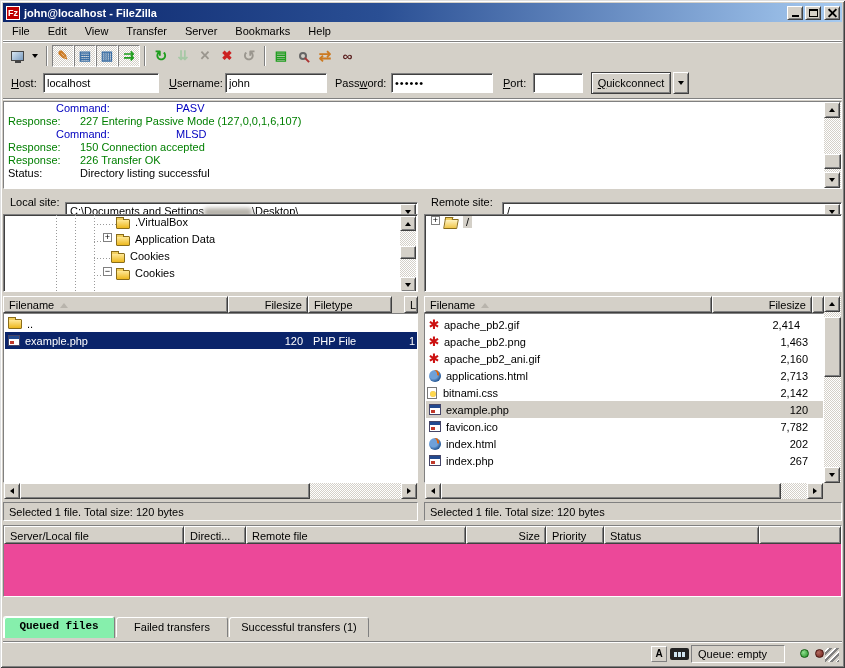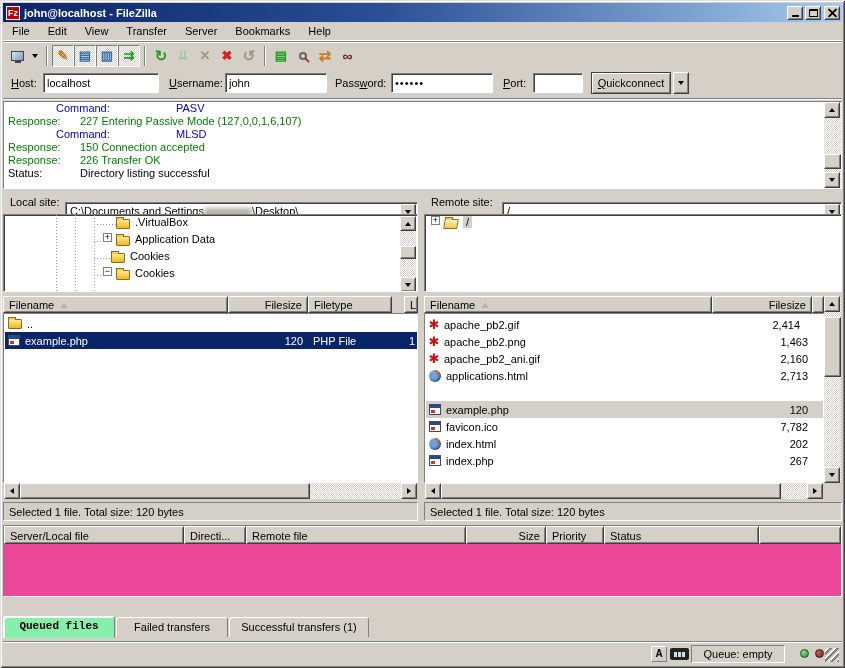--- a/index.html
+++ b/index.html
@@ -105,21 +105,21 @@
   
   .tab { position:absolute; height:20px; background:#d4d0c8; border:1px solid; border-color:#fff #808080 #808080 #fff; border-bottom:none;
          border-radius:3px 3px 0 0; text-align:center; padding-top:3px; }
   .tab.active { background:#86efac; font-weight:bold; height:22px; z-index:2; box-shadow:inset 1px 1px 0 #fff;font-family:Liberation Mono, monospace; }
   
   .statusbar { left:3px; top:641px; width:839px; height:24px; border-top:1px solid #808080; box-shadow:inset 0 1px 0 #fff; }
   .ind-a { position:absolute; width:16px; height:16px; background:#d4d0c8; border:1px solid; border-color:#fff #808080 #808080 #fff;
            font-size:10px; font-weight:bold; text-align:center; line-height:14px; }
   .ind-badge { position:absolute; width:19px; height:12px; background:#222; border-radius:2px; display:flex; align-items:center; justify-content:center; gap:1px; }
   .ind-badge i { display:block; width:3px; height:5px; background:#cfe3ef; }
-  .qstate { position:absolute; height:18px; background:#d4d0c8; border:1px solid; border-color:#808080 #fff #fff #808080; padding:2px 6px 0 6px;text-align:center; }
+  .qstate { position:absolute; height:18px; background:#d4d0c8; border:1px solid; border-color:#808080 #fff #fff #808080; padding:2px 6px 0 6px; }
   .led { position:absolute; width:9px; height:9px; border-radius:50%; }
   .led.green { background:radial-gradient(circle at 35% 35%,#8fe08f,#1d8a1d); border:1px solid #135c13; }
   .led.red { background:radial-gradient(circle at 35% 35%,#b26a60,#6e2018); border:1px solid #471511; }
   .grip { position:absolute; right:3px; bottom:3px; width:14px; height:14px;
           background:repeating-linear-gradient(135deg,transparent 0 2px,#fff 2px 3px,#808080 3px 5px); }
 </style>
 </head>
 <body>
 
 <div class="win">
@@ -359,20 +359,25 @@
     <div class="frow" style="top:36px;width:397px">
       <span class="i-apache">✱</span>
         <span>apache_pb2_ani.gif</span>
       <span class="cell-size" style="left:288px;width:94px">2,160</span>
     </div>
     <div class="frow" style="top:53px;width:397px">
       <span class="i-ff fi"></span>
         <span>applications.html</span>
       <span class="cell-size" style="left:288px;width:94px">2,713</span>
     </div>
+    <div class="frow" style="top:70px;width:397px">
+      <span class="i-doc"></span>
+        <span>bitnami.css</span>
+      <span class="cell-size" style="left:288px;width:94px">2,142</span>
+    </div>
     <div class="frow sel-inactive" style="top:87px;width:397px">
       <span class="i-win fi"></span>
         <span>example.php</span>
       <span class="cell-size" style="left:288px;width:94px">120</span>
     </div>
     <div class="frow" style="top:104px;width:397px">
       <span class="i-win fi"></span>
         <span>favicon.ico</span>
       <span class="cell-size" style="left:288px;width:94px">7,782</span>
     </div>

